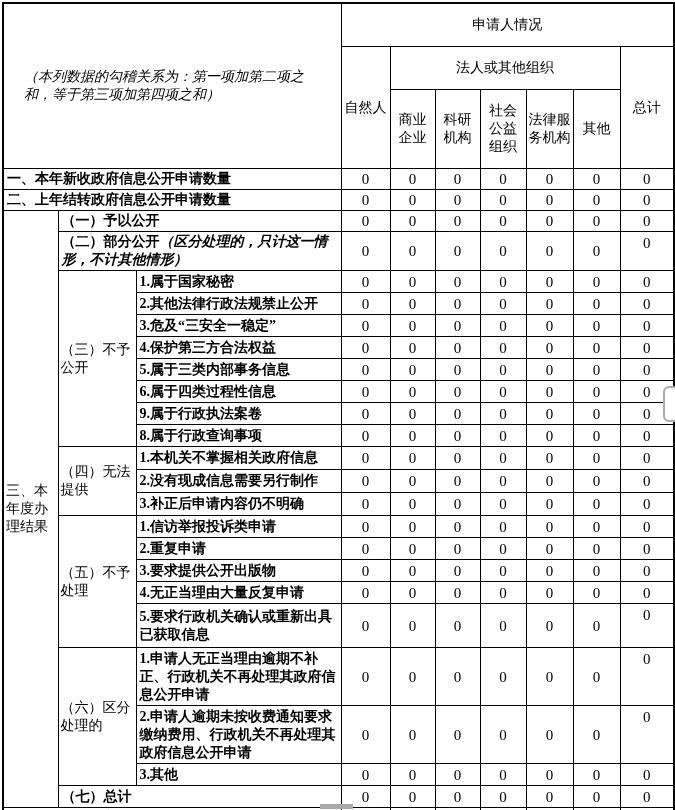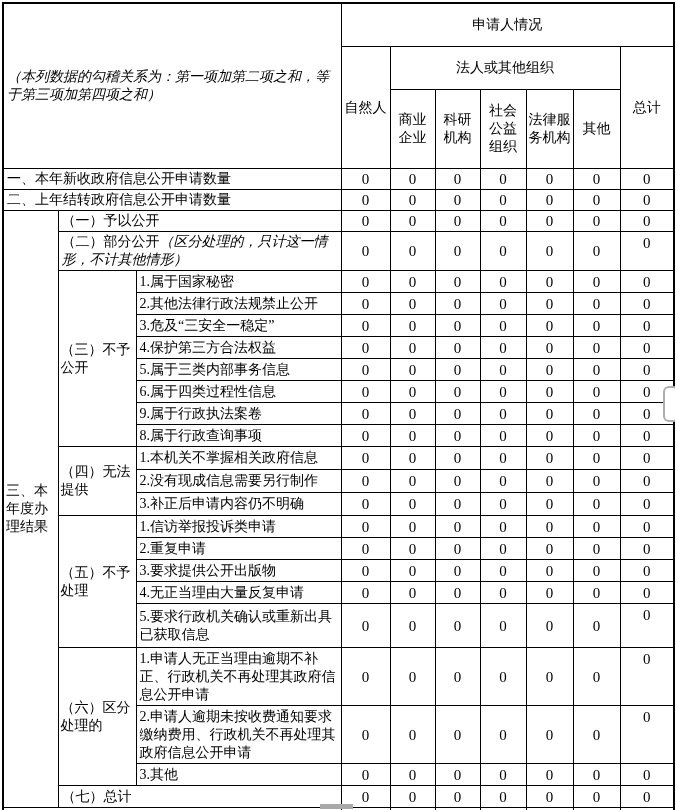--- a/index.html
+++ b/index.html
@@ -22,25 +22,25 @@
   td {
     border: 1px solid #000;
     font-size: 14px;
     line-height: 18px;
     padding: 1px 3px;
     vertical-align: middle;
     overflow: hidden;
     word-break: break-all;
   }
   td.hc { text-align: center; padding: 12px 2px; }
-  td.lab { text-align: left; }
+  td.lab { text-align: left; font-weight: bold; }
   td.grp { text-align: left; padding: 16px 2px; }
   td.note {
     font-style: italic;
-    padding: 4px 3px;
+    padding: 4px 20px;
     text-align: left;
   }
   .em { font-style: italic; }
   td.val { text-align: center; font-size: 15px; }
   tr.tt td.val:last-child { vertical-align: top; padding-top: 2px; }
   tr.hh1 { height: 23px; }
   tr.hh2 { height: 22px; }
   tr.hh3 { height: 60px; }
   tr.rh-a { height: 20px; }
   tr.rh-b { height: 20px; }

